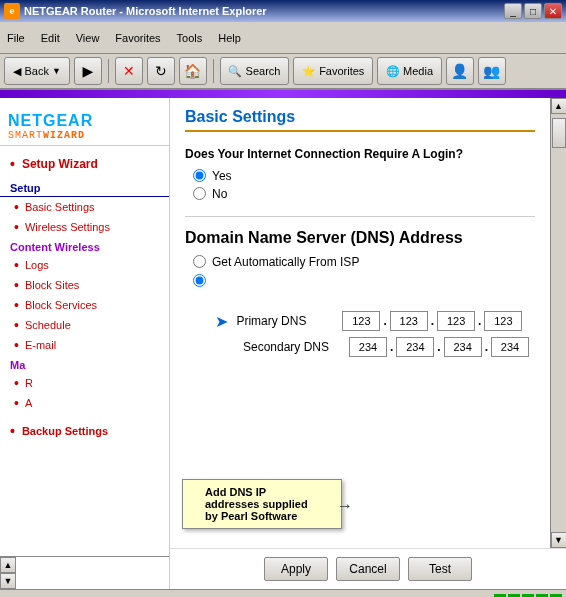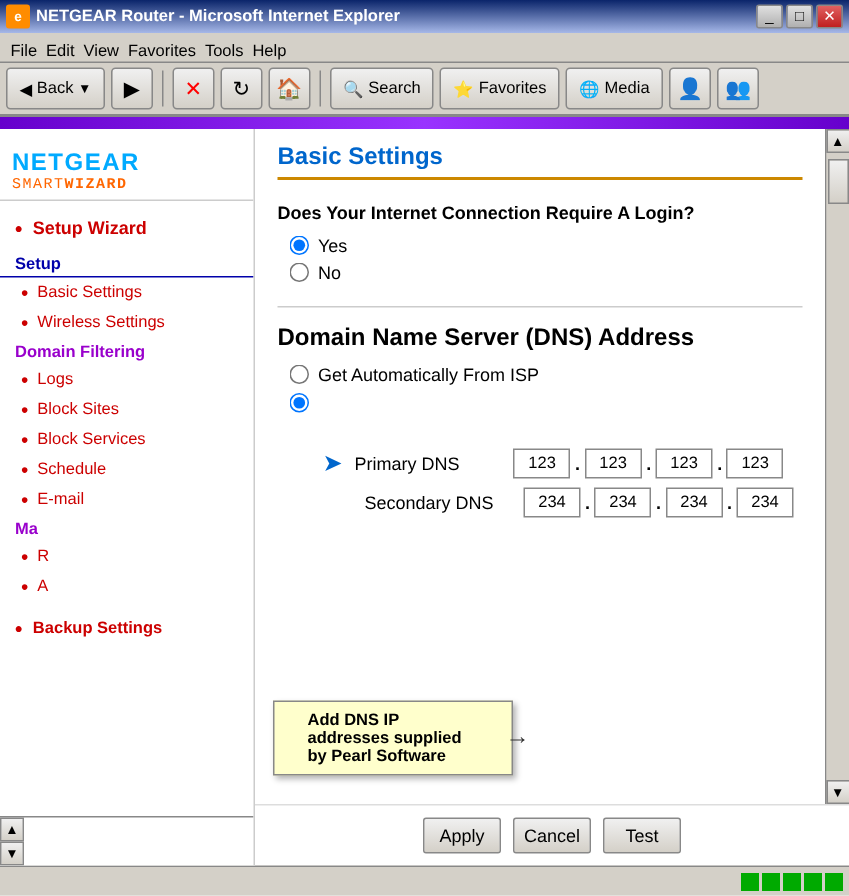--- a/index.html
+++ b/index.html
@@ -20,22 +20,22 @@
     .title-bar-controls { display: flex; gap: 2px; }
     .title-btn {
       width: 18px; height: 16px; background: linear-gradient(to bottom, #e0e0e0, #b0b0b0);
       border: 1px solid #888; border-radius: 2px; font-size: 10px;
       display: flex; align-items: center; justify-content: center; cursor: pointer; color: black;
     }
     .title-btn.close { background: linear-gradient(to bottom, #e06060, #c02020); color: white; }
 
     
     .menu-bar {
-      background: #d4d0c8; height: 20px; display: flex; align-items: flex-end;
-      padding: 0 4px; gap: 0; border-bottom: 1px solid #888;
+      background: #d4d0c8; height: 32px; display: flex; align-items: center;
+      padding: 0 4px; gap: 10px; border-bottom: 1px solid #888;
     }
     .menu-item { font-size: 11px; cursor: pointer; padding: 1px 3px; }
 
     
     .toolbar {
       background: #d4d0c8; height: 36px; display: flex; align-items: center;
       padding: 0 4px; gap: 4px; border-bottom: 2px solid #888;
     }
     .toolbar-btn {
       display: flex; align-items: center; gap: 3px;
@@ -131,21 +131,21 @@
       transform: translateY(-50%);
       color: #333; font-size: 16px;
     }
 
     
     .buttons-bar {
       display: flex; justify-content: center; gap: 8px;
       padding: 8px 0; border-top: 1px solid #ddd; background: white;
     }
     .action-btn {
-      width: 52px; height: 24px; font-size: 12px;
+      width: 64px; height: 24px; font-size: 12px;
       background: linear-gradient(to bottom, #f0f0f0, #d4d0c8);
       border: 1px solid #888; border-radius: 2px; cursor: pointer;
     }
 
     
     .scroll-bar-right {
       width: 16px; background: #d4d0c8; border-left: 1px solid #888;
       display: flex; flex-direction: column; align-items: center;
     }
     .scroll-arrow {
@@ -240,21 +240,21 @@
 
       <div class="sidebar-link">
         <span class="bullet">•</span>
         <span>Basic Settings</span>
       </div>
       <div class="sidebar-link">
         <span class="bullet">•</span>
         <span>Wireless Settings</span>
       </div>
 
-      <div class="sidebar-section-content">Domain Filtering</div>
+      <div class="sidebar-section-content">Content Wireless</div>
 
       <div class="sidebar-link">
         <span class="bullet">•</span>
         <span>Logs</span>
       </div>
       <div class="sidebar-link">
         <span class="bullet">•</span>
         <span>Block Sites</span>
       </div>
       <div class="sidebar-link">

